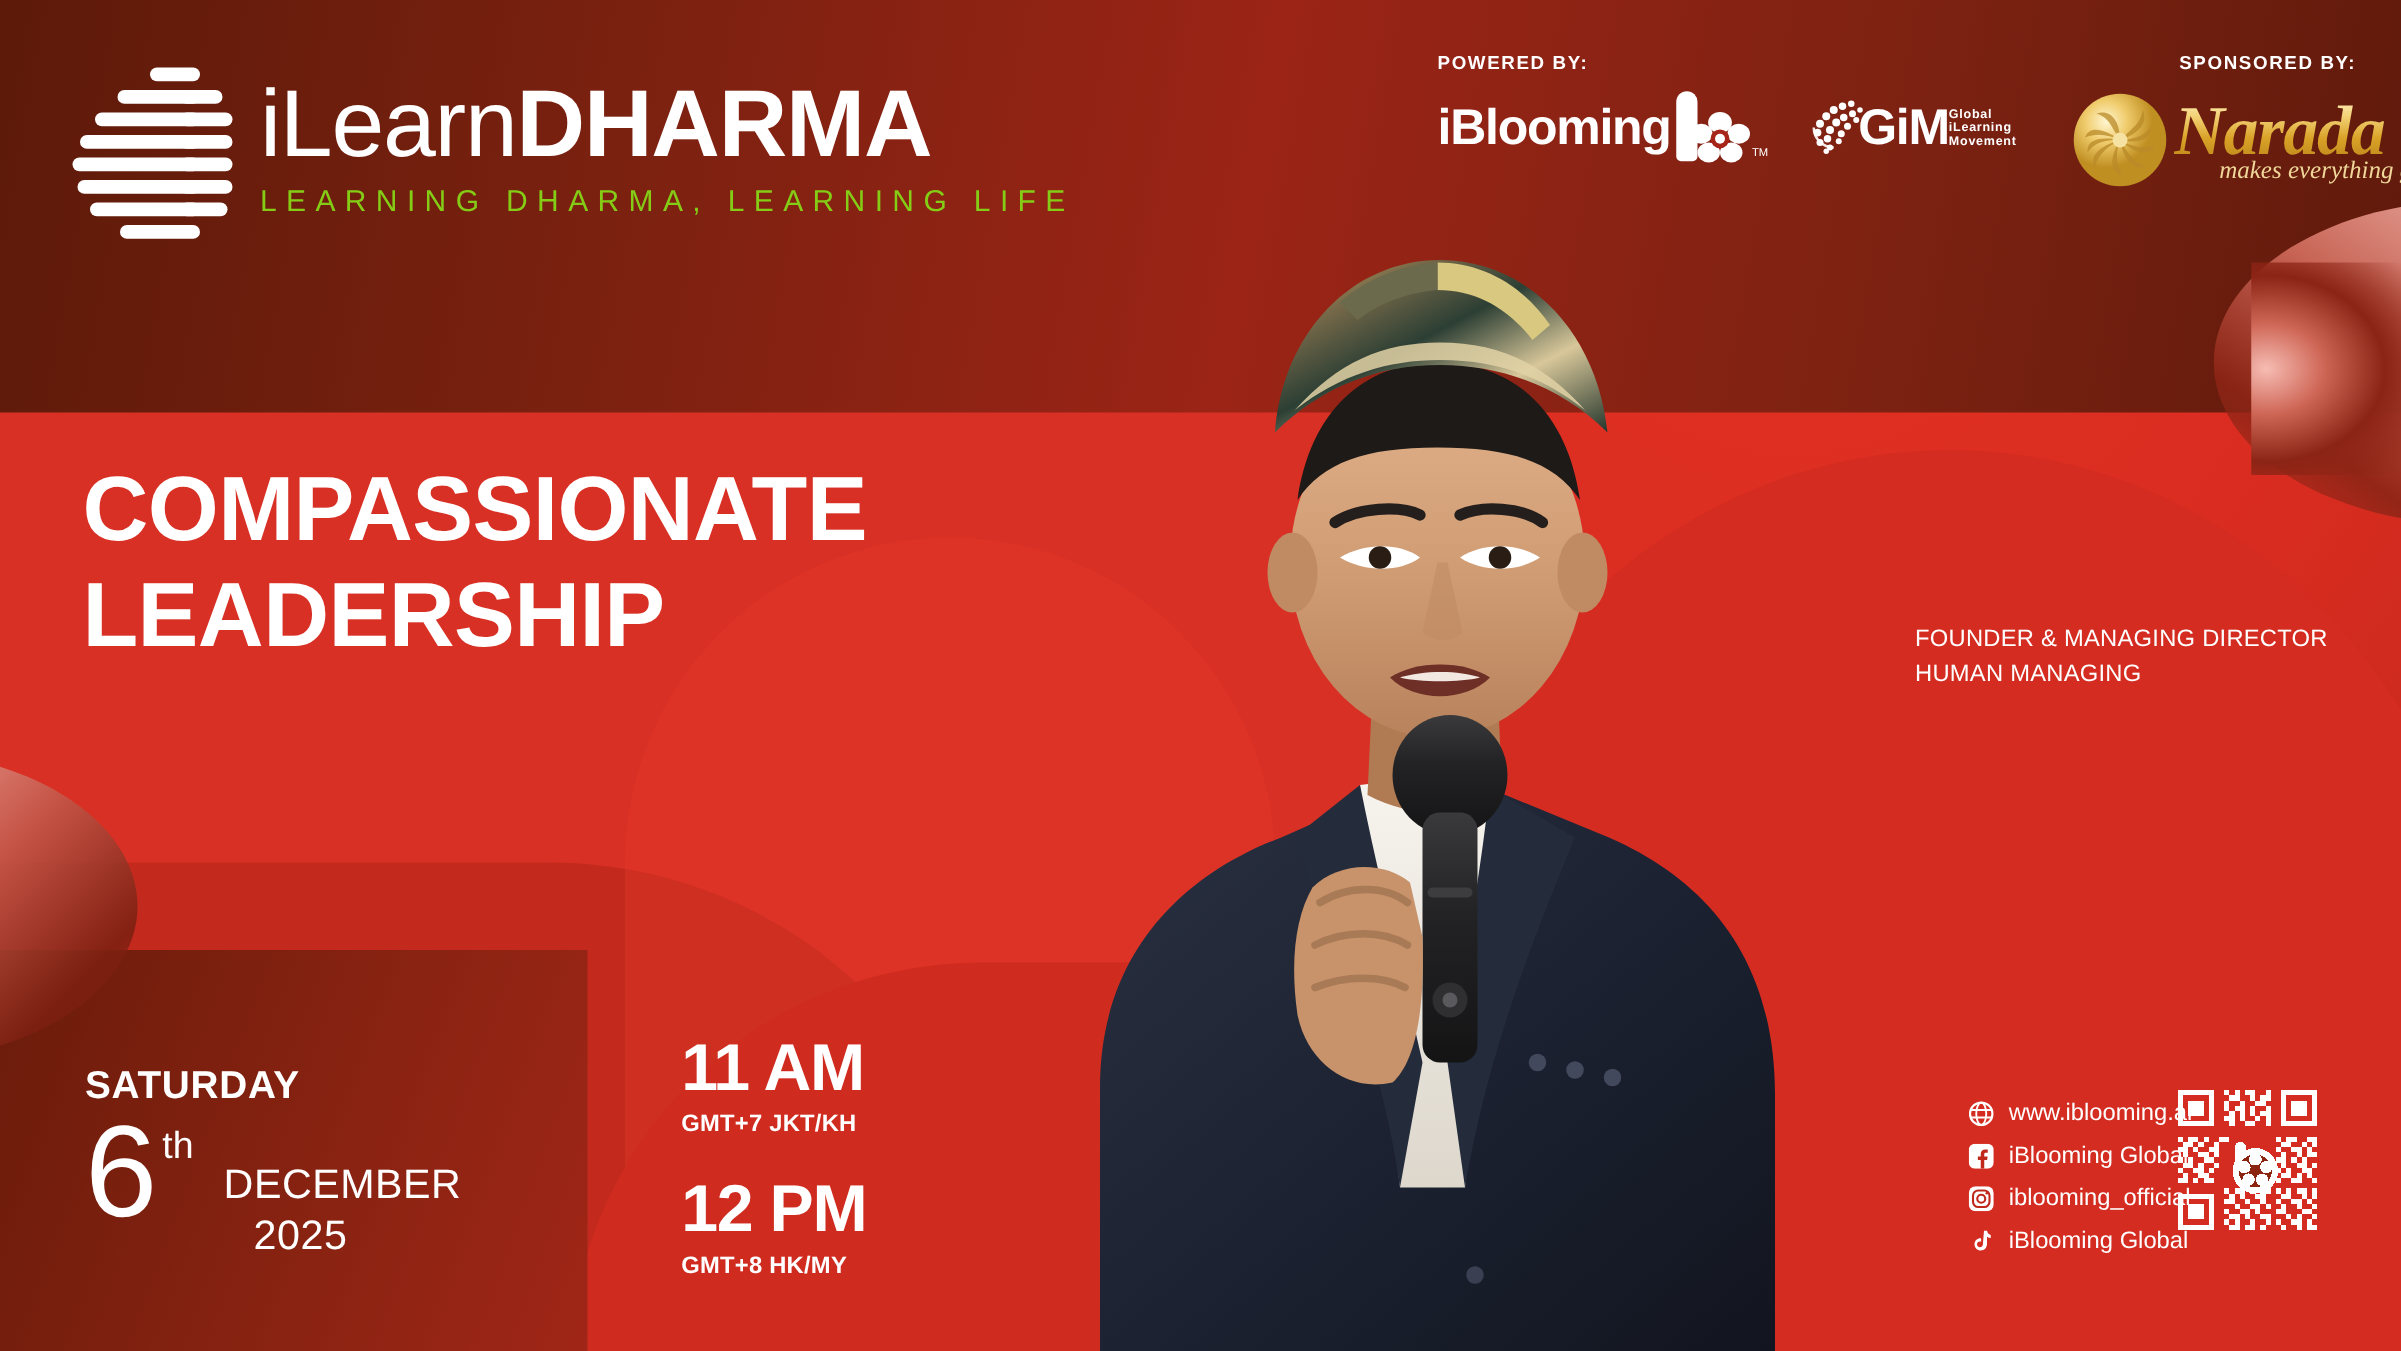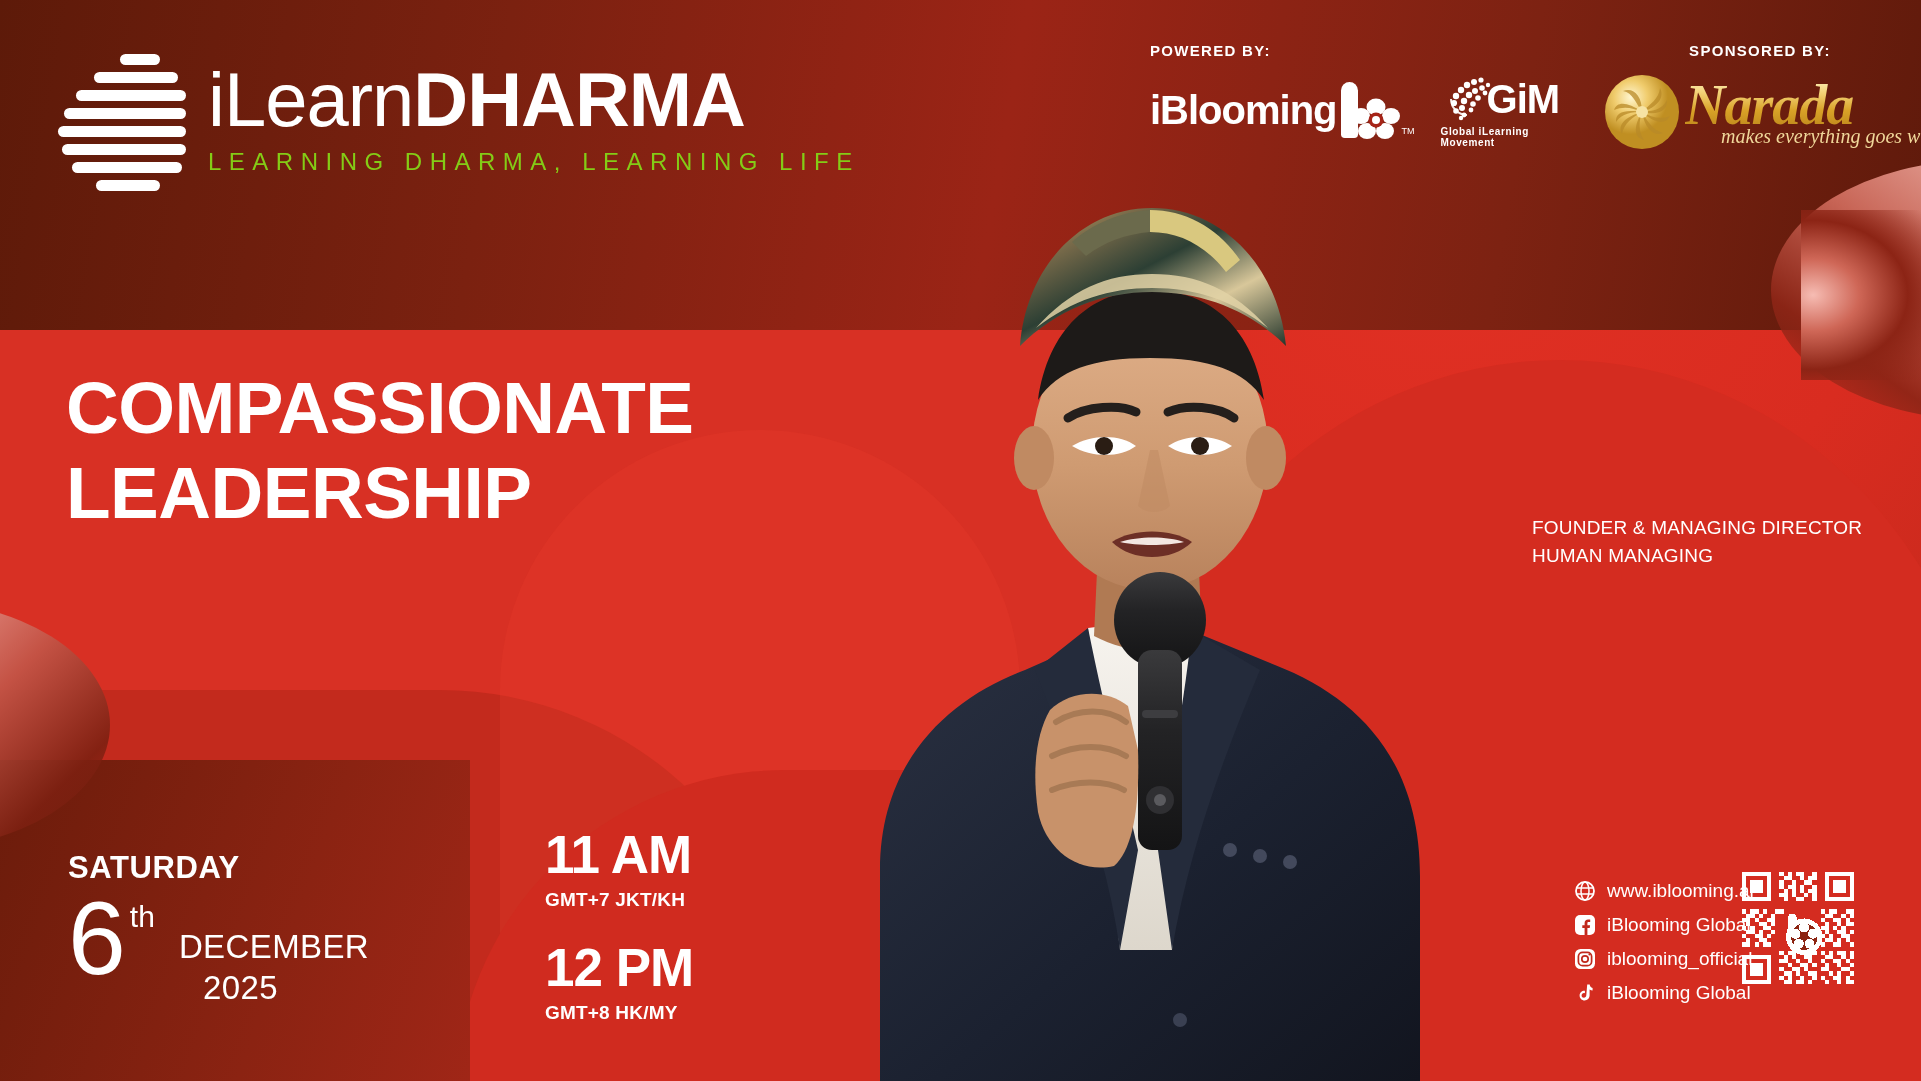--- a/index.html
+++ b/index.html
@@ -118,21 +118,21 @@
   }
   .powered-row { display:flex; align-items:center; gap:26px; }
 
   .iblooming { display:flex; align-items:center; }
   .ib-word { color:#fff; font-size:40px; font-weight:700; letter-spacing:-1px; font-family:"Liberation Sans", sans-serif; }
   .ib-mark { position:relative; width:62px; height:58px; margin-left:2px; }
   .ib-mark .stem { position:absolute; left:2px; top:0; width:17px; height:56px; background:#fff; border-radius:9px 9px 4px 4px; }
   .ib-mark .petals { position:absolute; left:13px; top:16px; width:48px; height:42px; }
   .ib-tm { color:#fff; font-size:9px; align-self:flex-end; margin-left:1px; margin-bottom:4px; }
 
-  .gim { display:flex; flex-direction:column; align-items:center; }
+  .gim { display:flex; flex-direction:row; align-items:center; }
   .gim-row { display:flex; align-items:center; }
   .gim-globe { width:52px; height:52px; margin-right:-6px; }
   .gim-word { color:#fff; font-size:40px; font-weight:800; letter-spacing:-1px; }
   .gim-sub { color:#fff; font-size:10px; font-weight:700; letter-spacing:.6px; margin-top:1px; }
 
   .narada { display:flex; align-items:center; }
   .narada-flower { width:78px; height:78px; margin-right:4px; }
   .narada-text { display:flex; flex-direction:column; }
   .narada-word {
     font-size:56px; font-weight:700; font-style:italic;
@@ -154,21 +154,21 @@
   }
   .headline div { white-space:nowrap; }
 
   
   .speaker-name {
     position:absolute; left:1530px; top:440px;
     color:#fff; font-size:44px; font-weight:700; letter-spacing:-.5px; white-space:nowrap;
   }
   .speaker-role {
     position:absolute; left:1532px; top:498px;
-    color:#fff; font-size:19px; font-weight:400; letter-spacing:.2px; line-height:1.45;margin-top:16px;
+    color:#fff; font-size:19px; font-weight:400; letter-spacing:.2px; line-height:1.45;
   }
   .speaker-role div { white-space:nowrap; }
 
   
   .date-block { position:absolute; left:68px; top:850px; color:#fff; }
   .date-day { font-size:31px; font-weight:700; letter-spacing:.6px; }
   .date-row { display:flex; align-items:flex-start; margin-top:6px; }
   .date-num { font-size:104px; font-weight:400; line-height:.9; letter-spacing:-2px; }
   .date-ord { font-size:30px; font-weight:400; margin-left:6px; margin-top:8px; }
   .date-month-wrap { margin-left:24px; margin-top:34px; }

